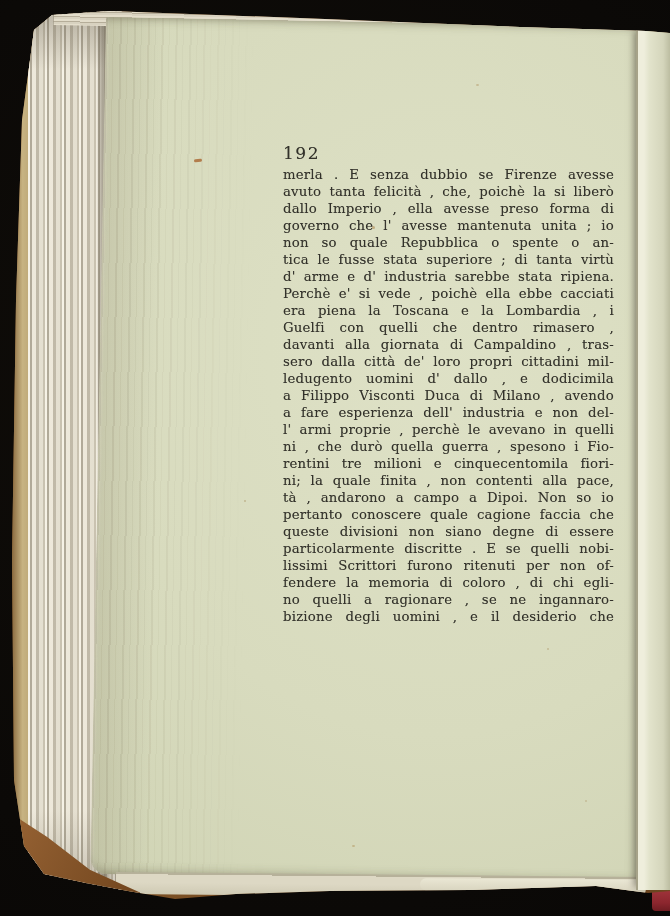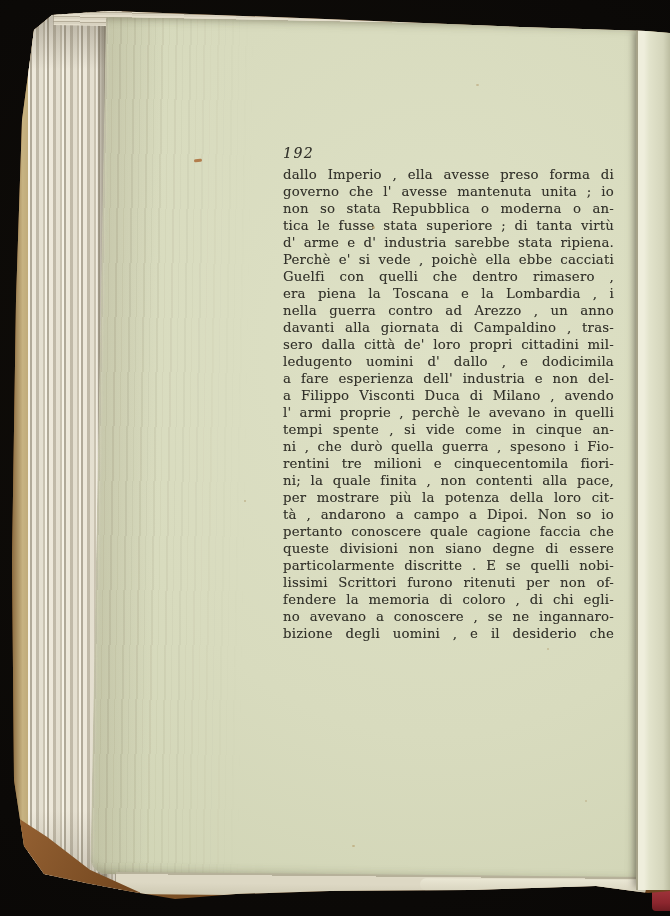--- a/index.html
+++ b/index.html
@@ -120,23 +120,22 @@
   .text-block {
     position: absolute; left: 283px; top: 145px; width: 331px; z-index: 3;
     color: #32312a;
     font-size: 13.2px;
     line-height: 17px;
     letter-spacing: 0.25px;
     text-shadow: 0.2px 0.2px 0 rgba(50,48,40,0.35);
   }
   .page-num {
     height: 21px;
-    font-size: 14px;
+    font-size: 17px;
     letter-spacing: 1.5px;
-    font-style: italic;
   }
   .tl {
     height: 17px;
     overflow: hidden;
     text-align: justify;
     text-align-last: justify;
     text-justify: inter-word;
     white-space: normal;
   }
 </style>
@@ -165,43 +164,42 @@
   <div class="speck s1"></div>
   <div class="speck s2"></div>
   <div class="speck s3"></div>
   <div class="speck s4"></div>
   <div class="speck s5"></div>
   <div class="speck s6"></div>
   <div class="speck s7"></div>
 
   <div class="text-block">
     <div class="page-num">192</div>
+    <div class="tl">merla . E senza dubbio se Firenze avesse</div>
+    <div class="tl">avuto tanta felicità , che, poichè la si liberò</div>
     <div class="tl">dallo Imperio , ella avesse preso forma di</div>
     <div class="tl">governo che l' avesse mantenuta unita ; io</div>
-    <div class="tl">non so stata Repubblica o moderna o an-</div>
+    <div class="tl">non so quale Repubblica o spente o an-</div>
     <div class="tl">tica le fusse stata superiore ; di tanta virtù</div>
     <div class="tl">d' arme e d' industria sarebbe stata ripiena.</div>
     <div class="tl">Perchè e' si vede , poichè ella ebbe cacciati</div>
+    <div class="tl">era piena la Toscana e la Lombardia , i</div>
     <div class="tl">Guelfi con quelli che dentro rimasero ,</div>
-    <div class="tl">era piena la Toscana e la Lombardia , i</div>
-    <div class="tl">nella guerra contro ad Arezzo , un anno</div>
     <div class="tl">davanti alla giornata di Campaldino , tras-</div>
     <div class="tl">sero dalla città de' loro propri cittadini mil-</div>
     <div class="tl">ledugento uomini d' dallo , e dodicimila</div>
+    <div class="tl">a Filippo Visconti Duca di Milano , avendo</div>
     <div class="tl">a fare esperienza dell' industria e non del-</div>
-    <div class="tl">a Filippo Visconti Duca di Milano , avendo</div>
     <div class="tl">l' armi proprie , perchè le avevano in quelli</div>
-    <div class="tl">tempi spente , si vide come in cinque an-</div>
     <div class="tl">ni , che durò quella guerra , spesono i Fio-</div>
     <div class="tl">rentini tre milioni e cinquecentomila fiori-</div>
     <div class="tl">ni; la quale finita , non contenti alla pace,</div>
-    <div class="tl">per mostrare più la potenza della loro cit-</div>
     <div class="tl">tà , andarono a campo a Dipoi. Non so io</div>
     <div class="tl">pertanto conoscere quale cagione faccia che</div>
     <div class="tl">queste divisioni non siano degne di essere</div>
     <div class="tl">particolarmente discritte . E se quelli nobi-</div>
     <div class="tl">lissimi Scrittori furono ritenuti per non of-</div>
     <div class="tl">fendere la memoria di coloro , di chi egli-</div>
-    <div class="tl">no avevano a conoscere , se ne ingannaro-</div>
+    <div class="tl">no quelli a ragionare , se ne ingannaro-</div>
     <div class="tl">bizione degli uomini , e il desiderio che</div>
   </div>
 
 </div>
 
 </body></html>

